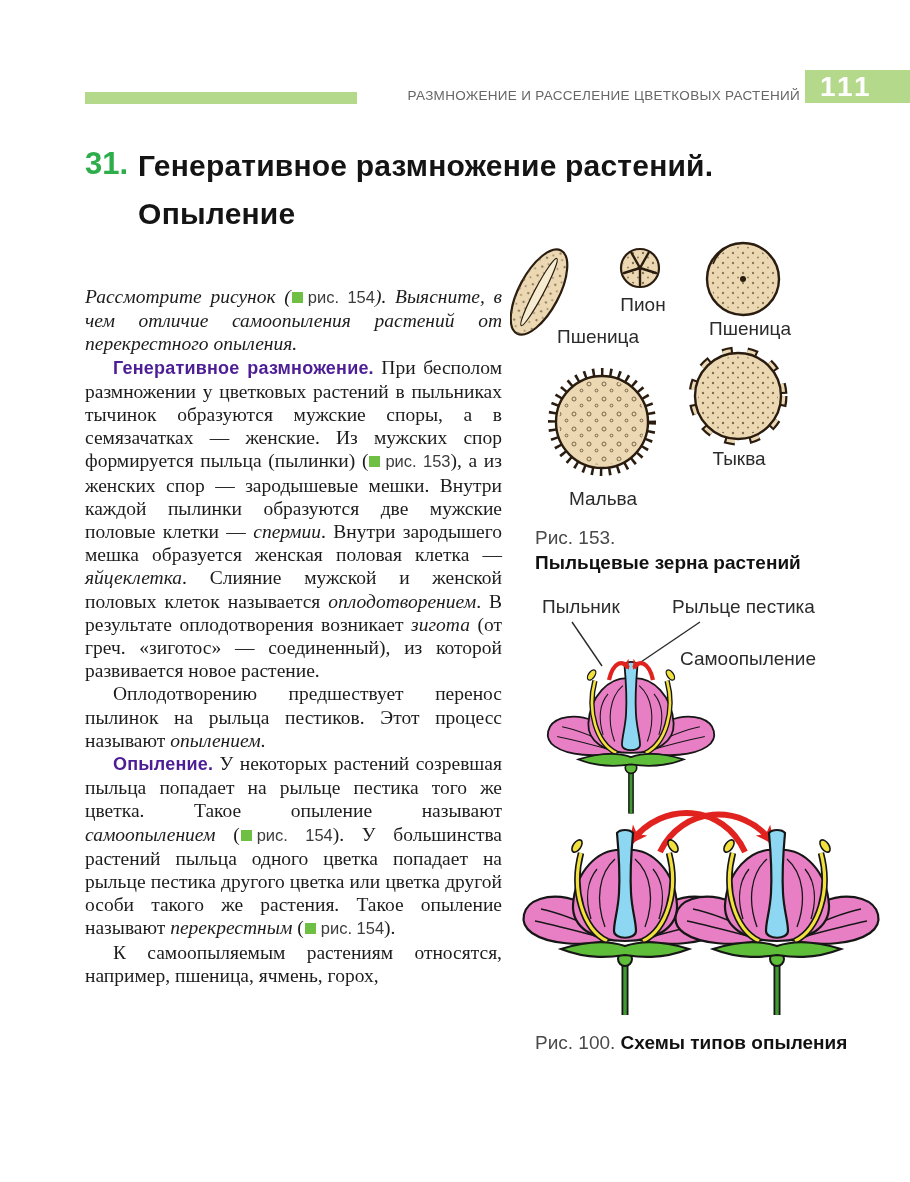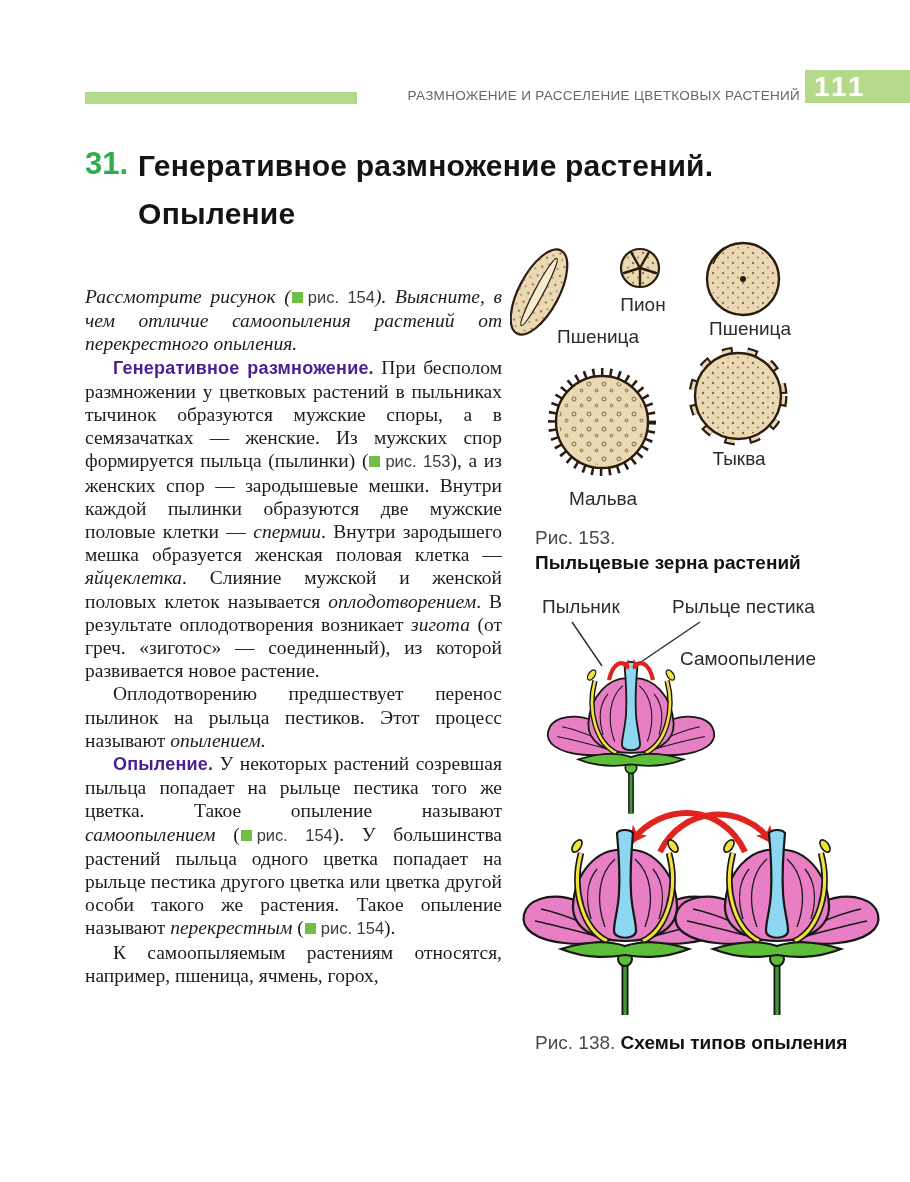--- a/index.html
+++ b/index.html
@@ -3,21 +3,21 @@
 <meta charset="utf-8">
 <style>
   html,body{margin:0;padding:0;background:#fff;}
   .page{position:relative;width:910px;height:1182px;background:#ffffff;overflow:hidden;
         font-family:"Liberation Serif",serif;color:#1c1c1c;}
   
   .header-bar{position:absolute;left:85px;top:92px;width:272px;height:12px;background:#b5d98b;}
   .header-title{position:absolute;left:400px;top:88px;width:400px;text-align:right;
         font-family:"Liberation Sans",sans-serif;font-size:13.5px;letter-spacing:.3px;color:#666;}
   .page-badge{position:absolute;left:805px;top:70px;width:105px;height:33px;background:#b5d98b;}
-  .page-badge span{display:block;padding-left:9px;font-family:"Liberation Sans",sans-serif;
+  .page-badge span{display:block;padding-left:15px;font-family:"Liberation Sans",sans-serif;
         font-weight:800;font-size:28px;line-height:33px;letter-spacing:3px;color:#ffffff;}
   
   .section-title{position:absolute;left:85px;top:142px;display:flex;gap:10px;justify-content:flex-end;}
   .sec-num{font-family:"Liberation Sans",sans-serif;font-weight:800;font-size:31px;line-height:44px;color:#2ead4b;}
   .sec-text{font-family:"Liberation Sans",sans-serif;font-weight:800;font-size:30px;line-height:48px;color:#141414;letter-spacing:.2px;}
   
   .body-col{position:absolute;left:85px;top:285px;width:417px;font-size:19.5px;line-height:23.2px;text-align:justify;}
   .body-col p{margin:0;}
   p.intro{font-style:italic;}
   p.para{text-indent:28px;}
@@ -170,18 +170,18 @@
 
       <use href="#flower" transform="translate(115,355)"></use>
       <use href="#flower" transform="translate(267,355)"></use>
     </svg>
 
     <div class="fl" style="left:32px;top:366px;">Пыльник</div>
     <div class="fl" style="left:162px;top:366px;">Рыльце пестика</div>
     <div class="fl" style="left:170px;top:418px;">Самоопыление</div>
 
     <div class="cap" style="left:25px;top:800px;">
-      <span>Рис. 138.</span>
+      <span>Рис. 100.</span>
       <b>Схемы типов опыления</b>
     </div>
   </div>
 
 </div>
 
 </body></html>

